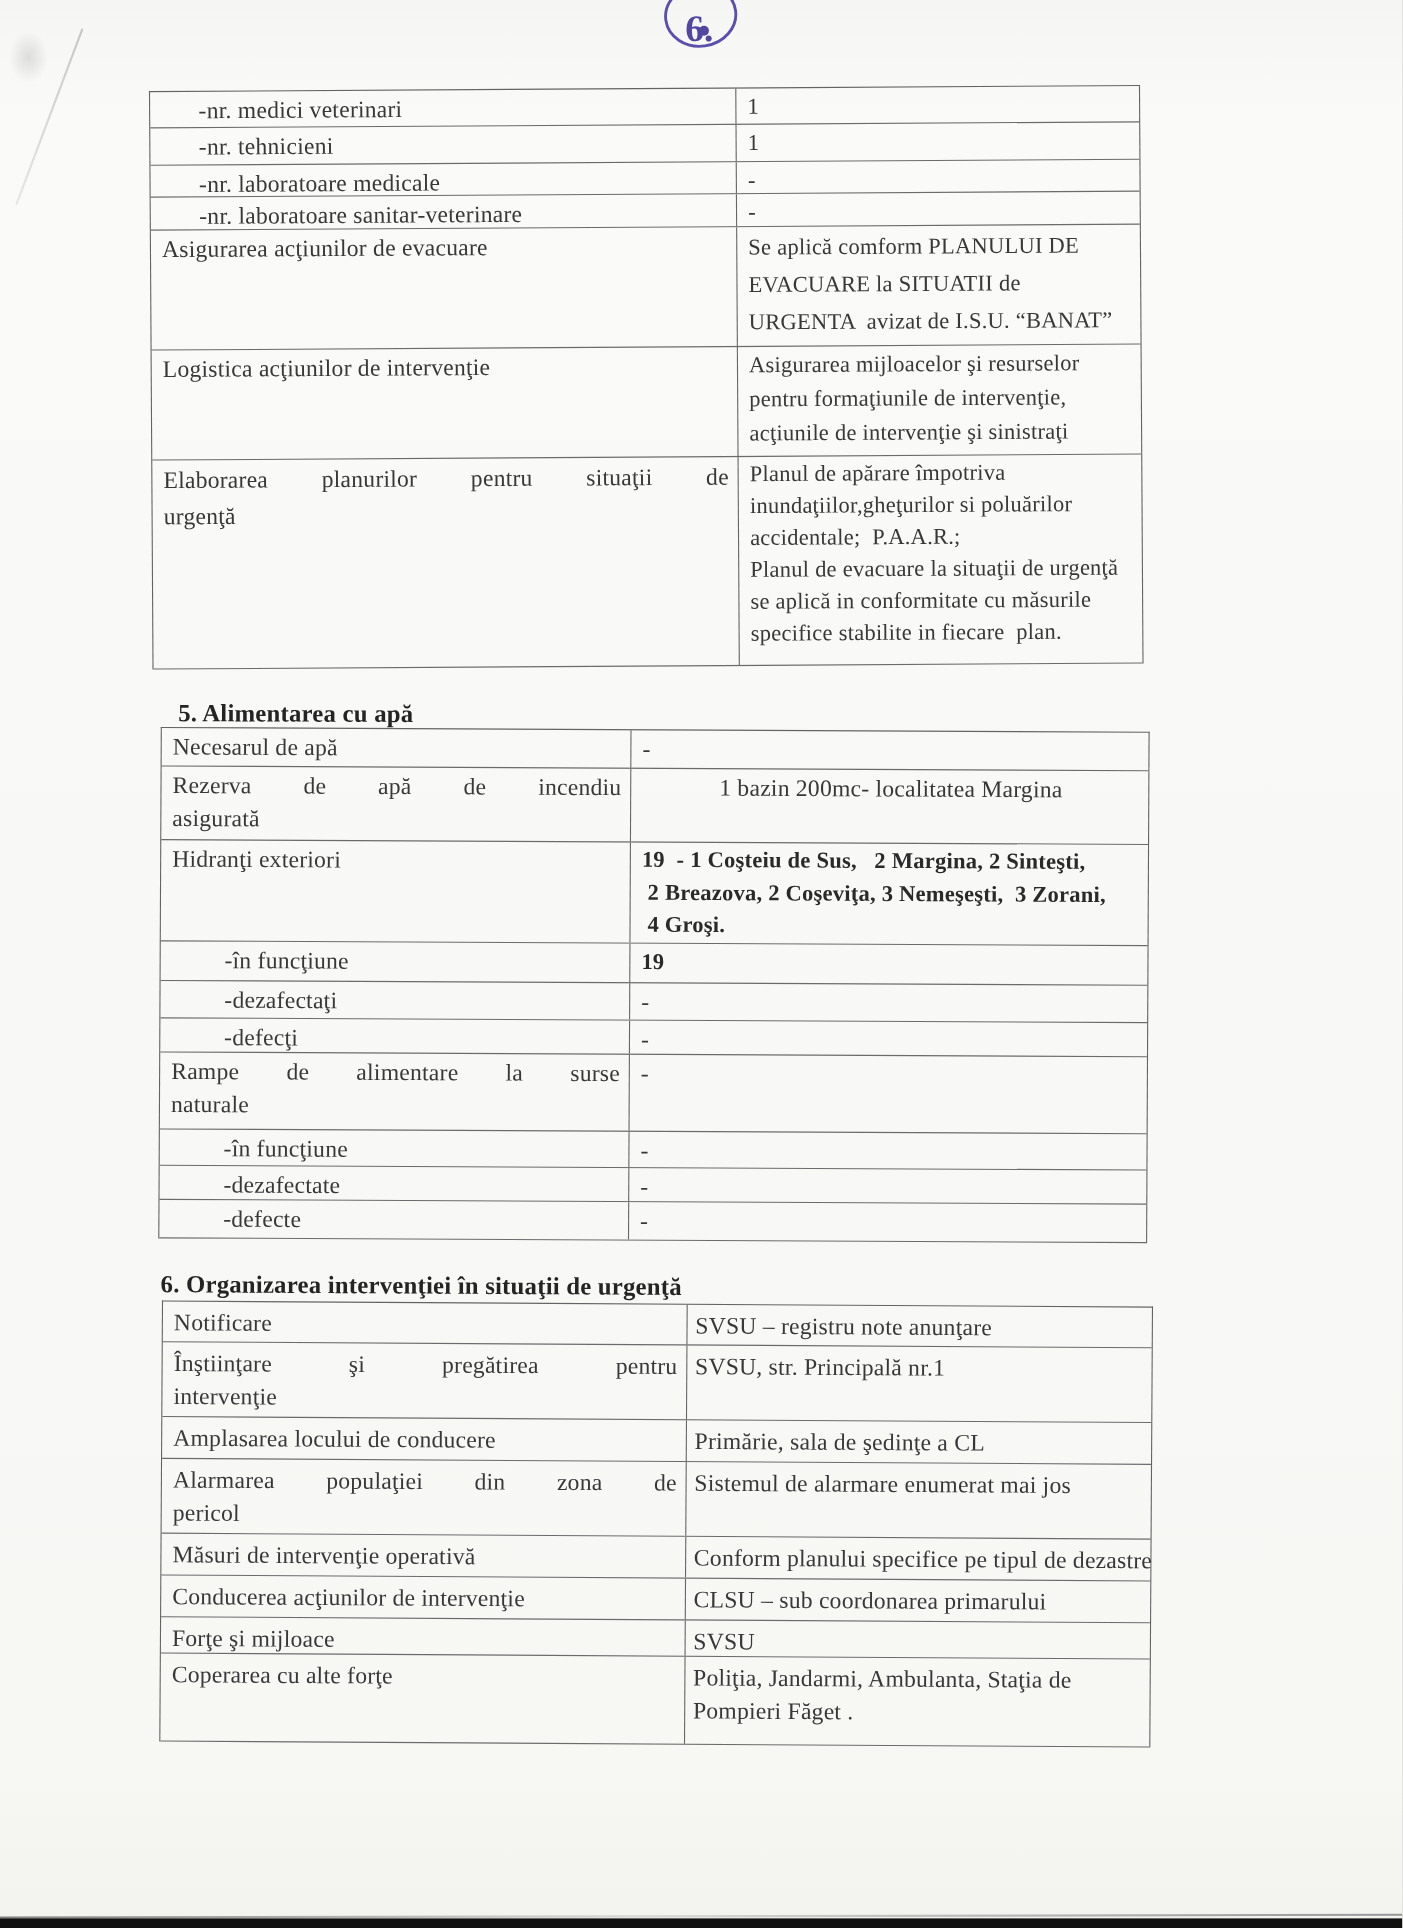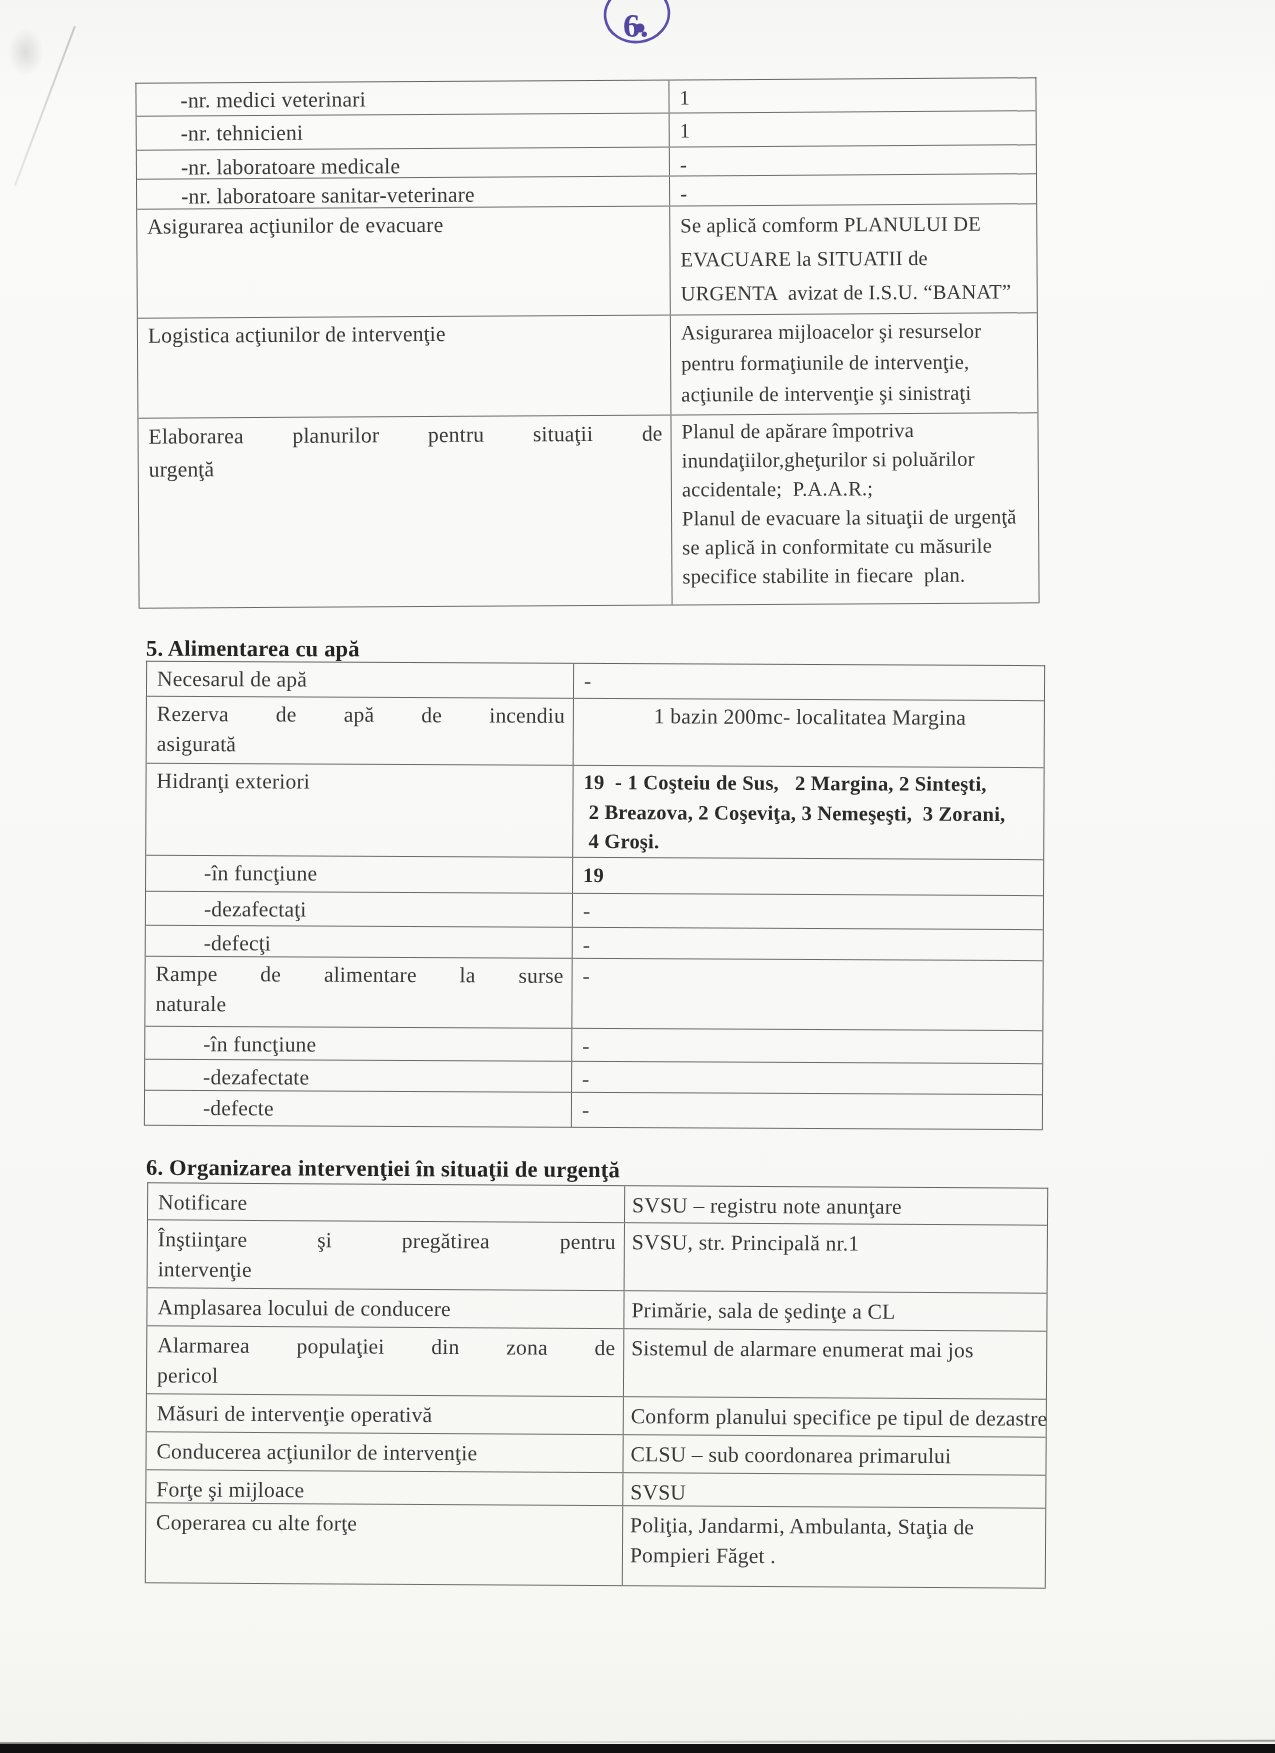--- a/index.html
+++ b/index.html
@@ -49,21 +49,21 @@
   .t2 .tr:nth-child(9){height:31px}.t2 .tr:nth-child(10){height:35px}
   .t2 .tr:nth-child(3) .td.r .line{line-height:29.5px;}
   
   .t3 .tr:nth-child(1){height:37px}.t3 .tr:nth-child(2){height:68px}
   .t3 .tr:nth-child(3){height:38px}.t3 .tr:nth-child(4){height:68px}
   .t3 .tr:nth-child(5){height:38px}.t3 .tr:nth-child(6){height:38px}
   .t3 .tr:nth-child(7){height:33px}.t3 .tr:nth-child(8){height:80px}
   .t3 .td.r{padding-left:7px;padding-right:2px;}
   
   .heading{position:absolute;font-weight:bold;font-size:22.5px;color:#242424;letter-spacing:.2px;}
-  .h5{left:146px;top:636px;transform:rotate(0.2deg);}
+  .h5{left:162px;top:636px;transform:rotate(0.2deg);}
   .h6{left:146px;top:1156px;transform:rotate(0.3deg);}
   
   .bottom-line{position:absolute;left:0;right:0;bottom:10px;height:2px;
     background:linear-gradient(90deg,rgba(110,110,110,.85),rgba(165,165,165,.35) 45%,rgba(120,120,120,.75));
     transform:rotate(-0.12deg);}
   .bottom-bar{position:absolute;left:0;right:0;bottom:0;height:9px;background:#101010;}
   .scratch{position:absolute;left:75px;top:25px;width:171px;height:2px;
     background:linear-gradient(90deg,rgba(160,160,168,.55),rgba(185,185,192,.3));
     transform:rotate(110.6deg);transform-origin:left center;border-radius:2px;}
   .smudge{position:absolute;left:8px;top:28px;width:36px;height:48px;

